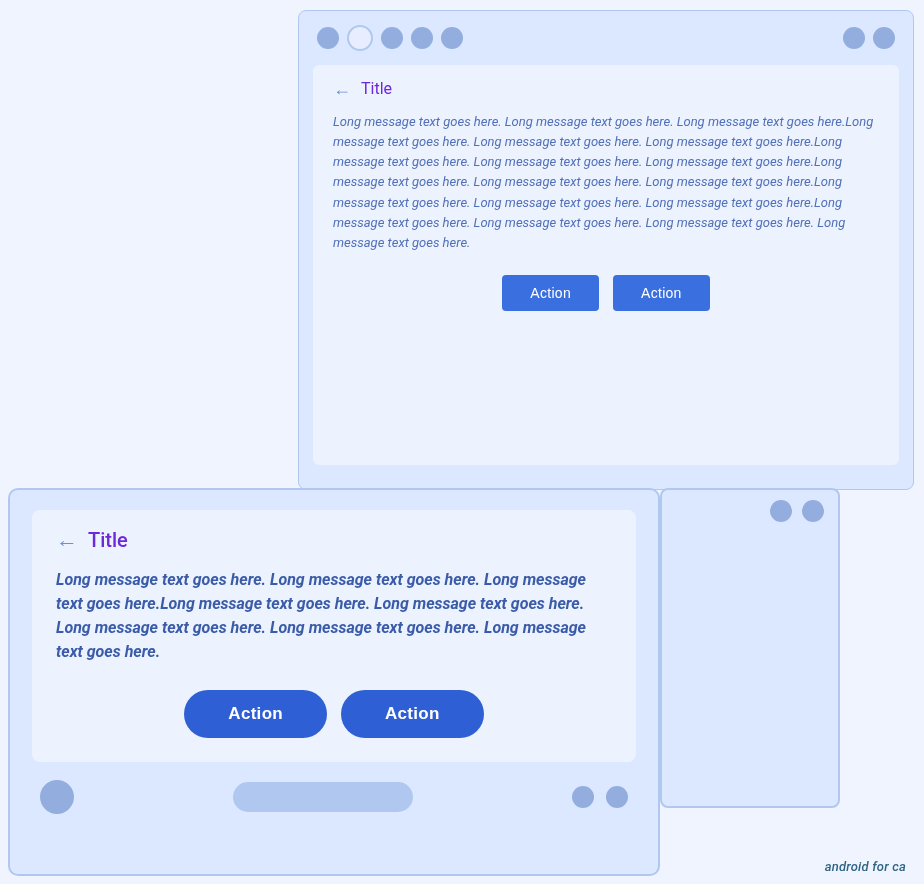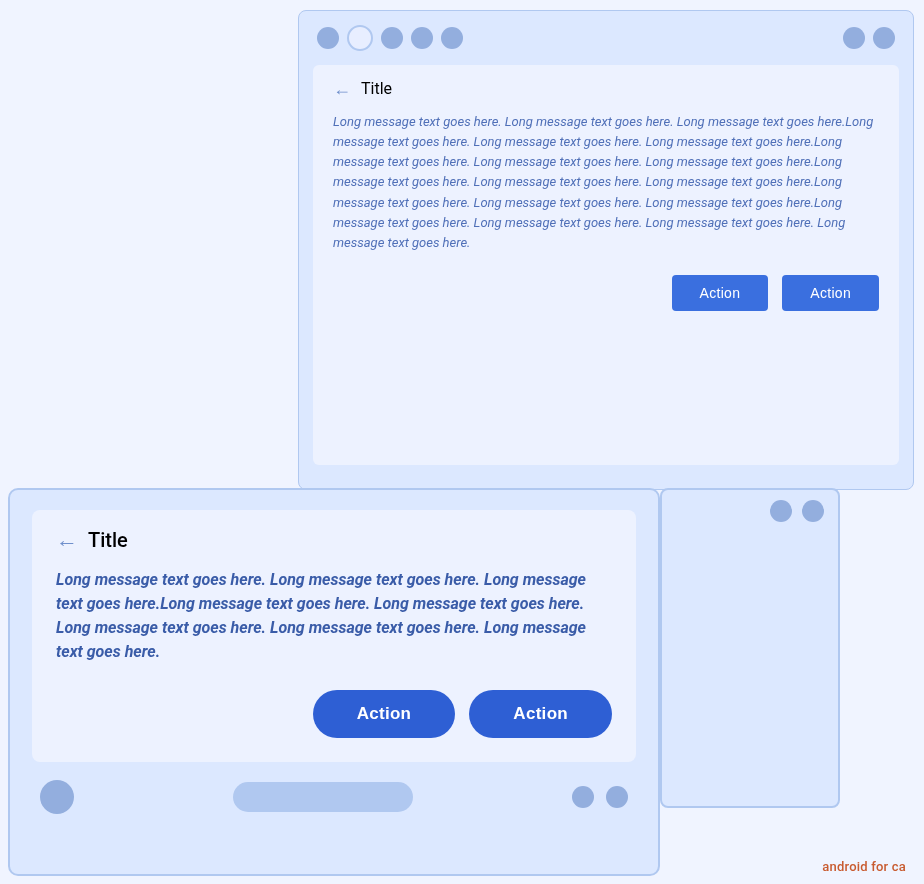--- a/index.html
+++ b/index.html
@@ -61,37 +61,37 @@
       margin-bottom: 14px;
     }
 
     .back-arrow {
       color: #7090cc;
       font-size: 18px;
       line-height: 1;
     }
 
     .title-text {
-      color: #000000;
+      color: #6d28d9;
       font-size: 16px;
       font-weight: 400;
     }
 
     .message-text {
       color: #5070b8;
       font-size: 13px;
       line-height: 1.55;
       margin-bottom: 22px;
       font-style: italic;
     }
 
     .buttons-row {
       display: flex;
       gap: 14px;
-      justify-content: flex-end;
+      justify-content: center;
     }
 
     .btn-action {
       background: #3a6fdf;
       color: #fff;
       border: none;
       border-radius: 4px;
       padding: 10px 28px;
       font-size: 14px;
       font-weight: 500;
@@ -184,25 +184,26 @@
       justify-content: flex-end;
       gap: 10px;
       padding: 10px 14px;
     }
 
     
     .watermark {
       position: absolute;
       bottom: 10px;
       right: 18px;
-      color: #c2410c;
+      color: #0c4a6e;
       font-size: 13px;
       font-weight: 500;
       letter-spacing: 0.2px;
       opacity: 0.85;
+      font-style: italic;
     }
   </style>
 </head>
 <body>
 
 <div class="phone-top">
   <div class="status-bar">
     <div class="left-dots">
       <div class="dot dot-sm"></div>
       <div class="dot dot-md dot-white"></div>

